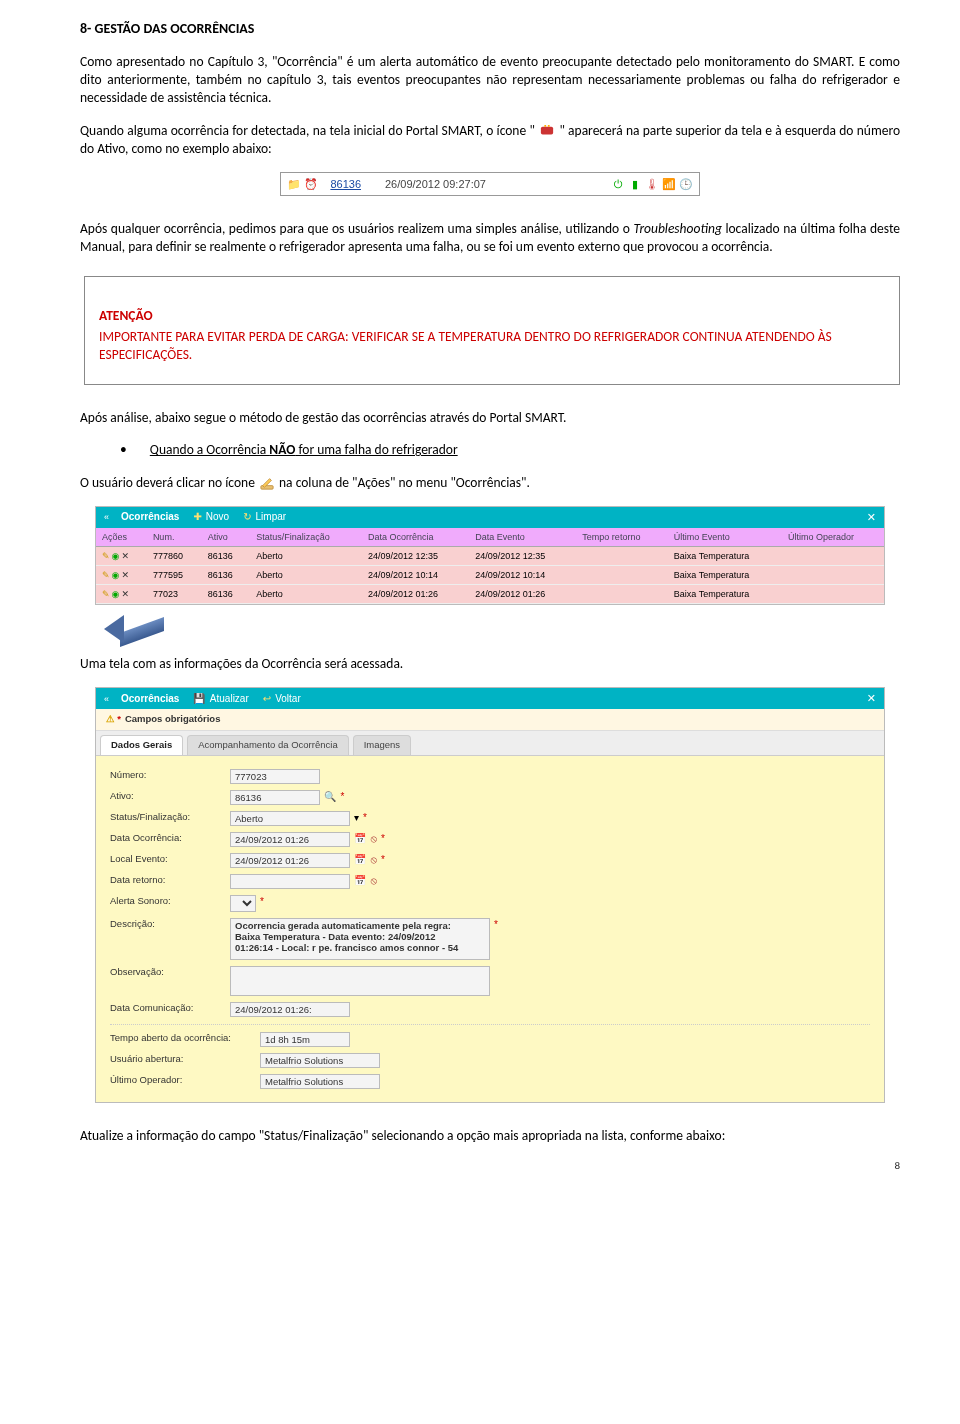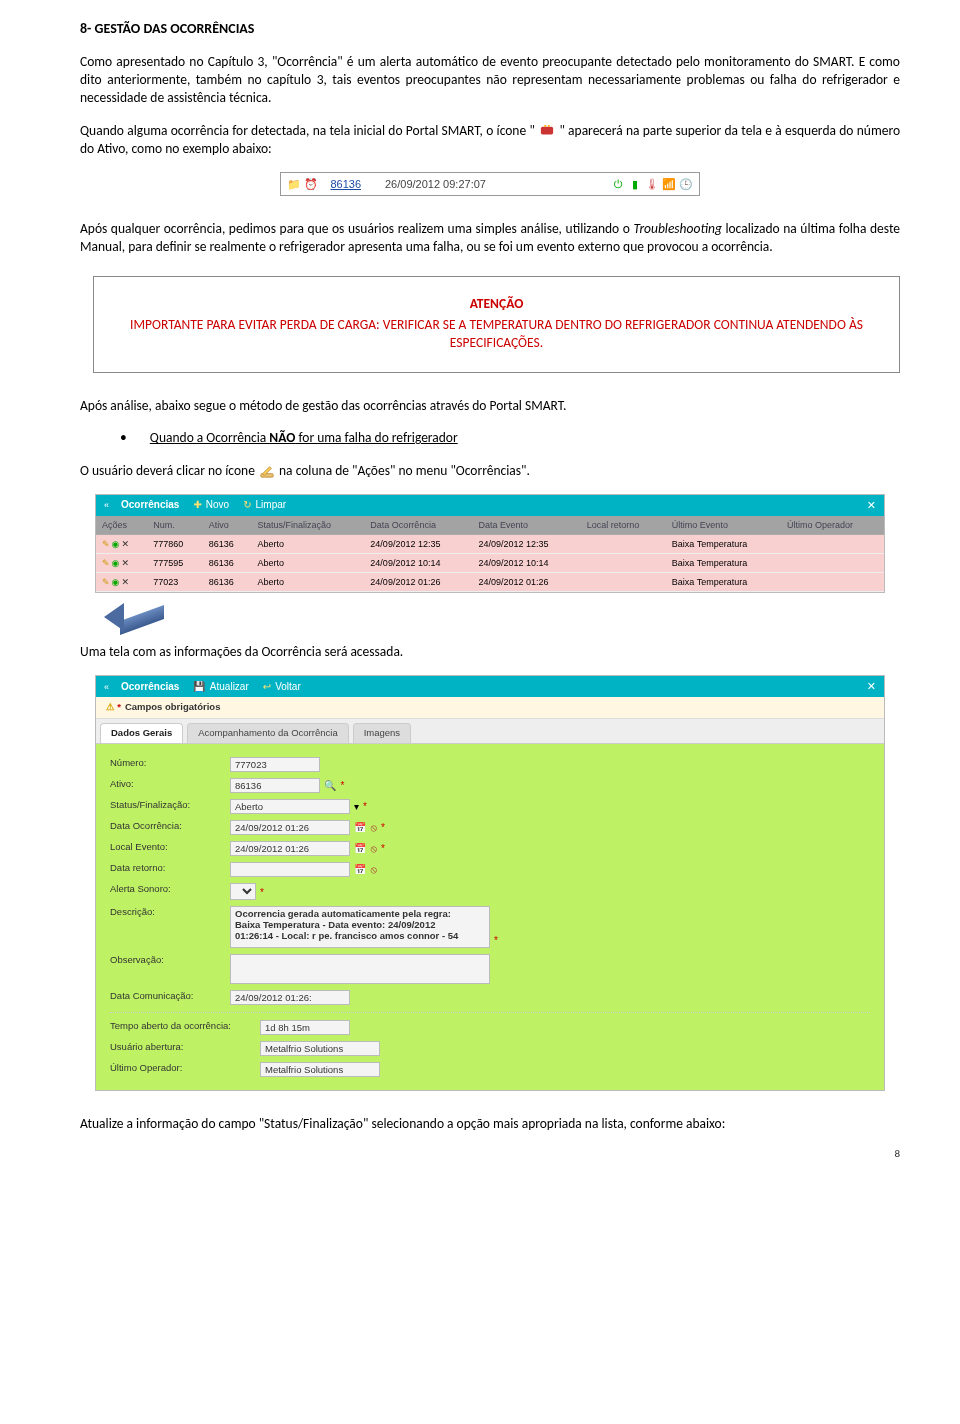--- a/index.html
+++ b/index.html
@@ -27,22 +27,22 @@
     background: #fff; margin: 8px auto 24px auto;
     display: flex; align-items: center; padding: 2px 6px;
     font-family: Verdana, sans-serif; font-size: 11px; color: #333;
   }
   .status-bar .left-icons { display: flex; gap: 4px; align-items: center; }
   .status-bar .ativo-link { color: #1a4aa3; text-decoration: underline; margin-left: 12px; margin-right: 24px; }
   .status-bar .datetime { margin-right: auto; color: #444; }
   .status-bar .right-icons { display: flex; gap: 3px; }
   .right-icons .dot { width: 14px; height: 14px; display: flex; align-items:center; justify-content:center; font-size:11px; }
   .attention-box {
-    border: 1px solid #888; padding: 18px 14px 20px 14px;
-    margin: 20px 0 24px 13px; text-align: center;
+    border: 1px solid #888; padding: 30px 14px 20px 14px;
+    margin: 20px 0 24px 4px; text-align: left;
   }
   .attention-title { color: #c00; font-weight: bold; margin-bottom: 2px; }
   .attention-text { color: #c00; font-size: 13.5px; }
   .bullet-line { margin: 10px 0 14px 40px; }
   .bullet-line::before { content: "•"; margin-right: 20px; }
   .bullet-text { text-decoration: underline; }
   .bold { font-weight: bold; text-decoration: underline; }
 
   
   .shot1 {
@@ -53,21 +53,21 @@
     background: #00b3c4; color: #fff; padding: 3px 8px;
     display: flex; align-items: center; gap: 14px; font-size: 10px;
   }
   .panel-header .chevrons { font-size: 9px; letter-spacing:-2px; }
   .panel-header .title { font-weight: bold; }
   .panel-header .btn { display:flex; gap:4px; align-items:center; }
   .panel-header .spacer { flex: 1; }
   .panel-header .expand { font-size: 11px; }
   .tbl { width: 100%; border-collapse: collapse; font-size: 9px; }
   .tbl th {
-    background: #a3a3a3; color: #445; padding: 3px 6px; text-align: left;
+    background: #f0abfc; color: #445; padding: 3px 6px; text-align: left;
     font-weight: normal; border-bottom: 1px solid #aaa; white-space: nowrap;
   }
   .tbl td { padding: 3px 6px; border-bottom: 1px solid #eee; white-space: nowrap; }
   .tbl tr.row { background: #f9d0d0; }
   .row-actions { display:flex; gap:2px; align-items:center; }
   .arrow-pointer {
     position: relative; width: 60px; height: 36px; margin: 6px 0 8px 24px;
   }
   .arrow-shaft {
     position:absolute; left:16px; top:14px; width:44px; height:14px;
@@ -90,24 +90,24 @@
     border-bottom: 1px solid #ddd; font-size: 9.5px;
   }
   .req-bar .ast { color:#c00; margin-right:4px; }
   .tabs-row {
     display:flex; gap:0; background:#eee; border-bottom:1px solid #ccc;
     font-size:9.5px; padding-top:4px;
   }
   .tab { padding: 3px 10px; border:1px solid #ccc; border-bottom:none;
     background:#ddd; color:#444; border-radius:4px 4px 0 0; margin-left:4px; }
   .tab.active { background:#fff; font-weight:bold; color:#222; }
-  .form-area { background:#bef264; padding: 10px 14px; }
+  .form-area { background:#fef9c3; padding: 10px 14px; }
   .form-row { display:flex; align-items:flex-start; padding: 3px 0; font-size:9.5px; }
   .form-label { width: 120px; color:#333; }
-  .form-field { display:flex; align-items:flex-end; gap:4px; }
+  .form-field { display:flex; align-items:flex-start; gap:4px; }
   .form-input {
     background:#f4f4f4; border:1px solid #bbb; padding:1px 4px;
     font-size:9.5px; font-family: Verdana, sans-serif; color:#333;
   }
   .form-input.sm { width: 90px; }
   .form-input.md { width: 120px; }
   .form-input.lg { width: 260px; height: 42px; resize:none;font-weight:bold; }
   .form-input.xl { width: 260px; height: 30px; resize:none; }
   .ast-red { color:#c00; font-size:10px; }
   .tiny-icon { font-size:10px; }
@@ -194,21 +194,21 @@
   </div>
   <table class="tbl">
     <thead>
         <tr>
       <th>Ações</th>
       <th>Num.</th>
       <th>Ativo</th>
       <th>Status/Finalização</th>
       <th>Data Ocorrência</th>
       <th>Data Evento</th>
-      <th>Local retorno</th>
+      <th>Tempo retorno</th>
       <th>Último Evento</th>
       <th>Último Operador</th>
     </tr>
       </thead>
     <tbody id="tbl1-body">
         <tr class="row">
           <td>
             <span class="row-actions">
               <span style="color:#c90">✎</span>
               <span style="color:#0a0">◉</span>

